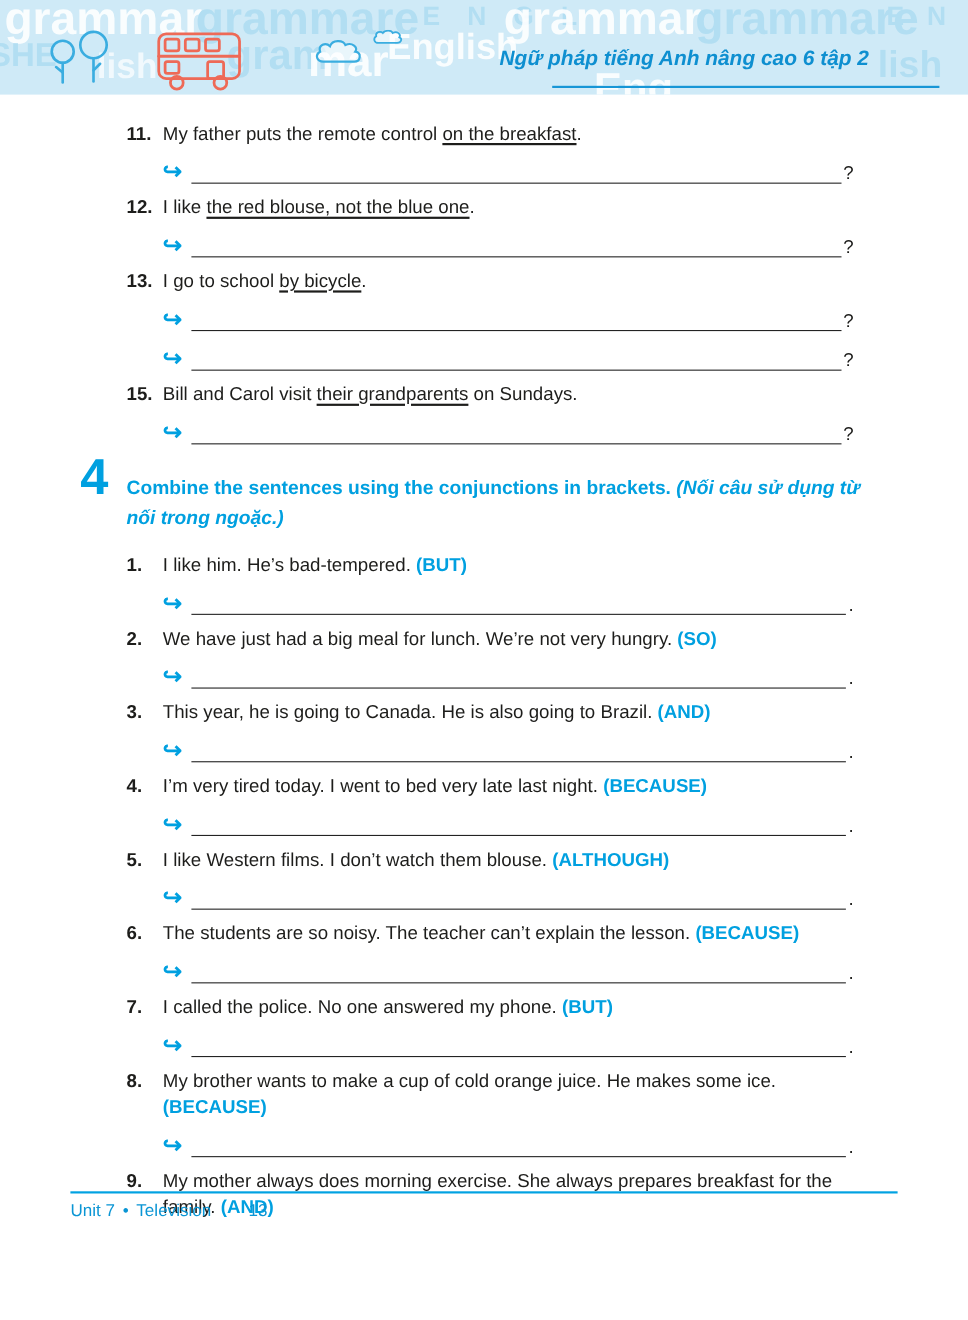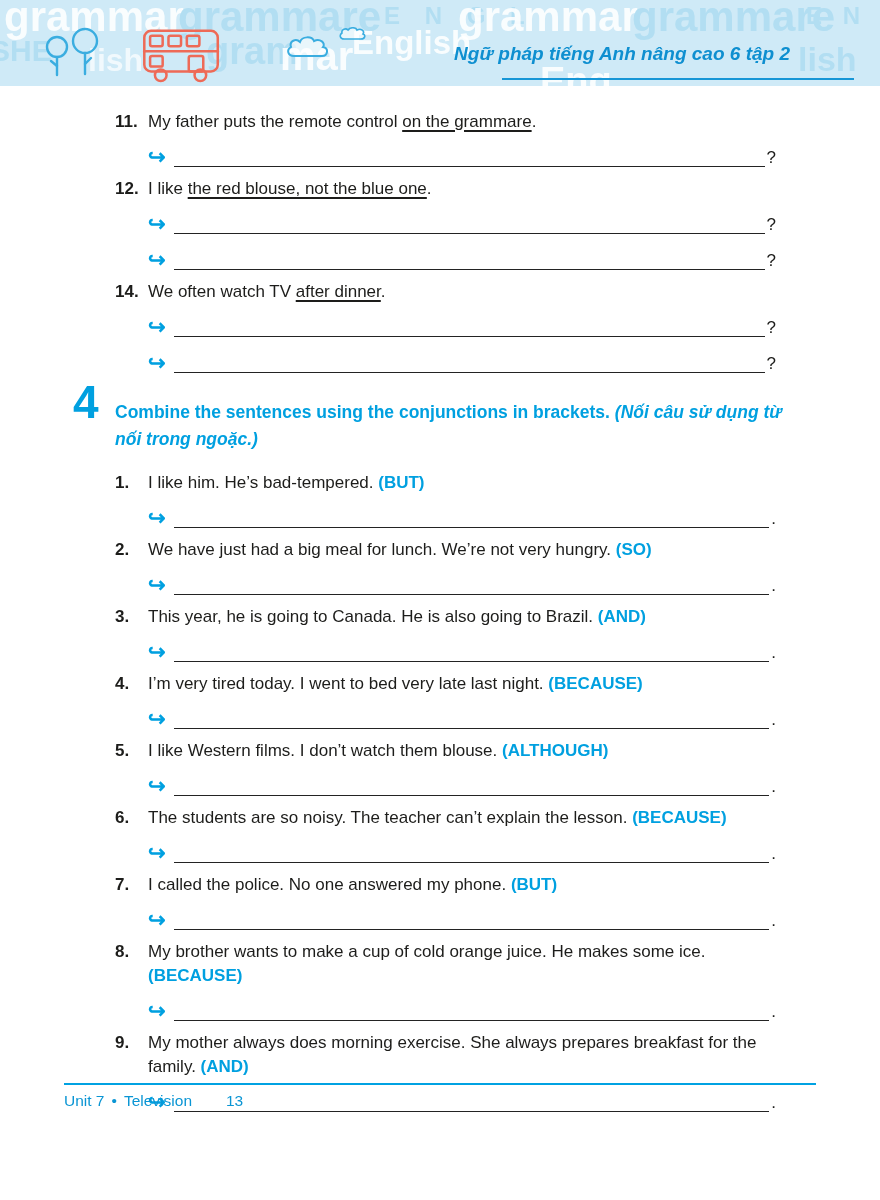--- a/index.html
+++ b/index.html
@@ -111,21 +111,21 @@
 
     <div class="title-line"></div>
     <span class="book-title">Ngữ pháp tiếng Anh nâng cao 6 tập 2</span>
   </header>
 
   <main class="content">
 
     <div class="item">
       <div class="sentence">
         <span class="num">11.</span>
-        <span class="text"><span>My father puts the remote control </span><span class="u">on the grammare</span><span>.</span></span>
+        <span class="text"><span>My father puts the remote control </span><span class="u">on the breakfast</span><span>.</span></span>
       </div>
       <div class="answer">
         <span class="arrow">↪</span>
         <span class="blank"></span>
         <span class="endch">?</span>
       </div>
     </div>
 
     <div class="item">
       <div class="sentence">
@@ -133,40 +133,44 @@
         <span class="text"><span>I like </span><span class="u">the red blouse, not the blue one</span><span>.</span></span>
       </div>
       <div class="answer">
         <span class="arrow">↪</span>
         <span class="blank"></span>
         <span class="endch">?</span>
       </div>
     </div>
 
     <div class="item">
-      <div class="answer">
-        <span class="arrow">↪</span>
-        <span class="blank"></span>
-        <span class="endch">?</span>
-      </div>
-    </div>
-
-    <div class="item">
-      <div class="sentence">
-        <span class="num">14.</span>
-        <span class="text"><span>We often watch TV </span><span class="u">after dinner</span><span>.</span></span>
-      </div>
-      <div class="answer">
-        <span class="arrow">↪</span>
-        <span class="blank"></span>
-        <span class="endch">?</span>
-      </div>
-    </div>
-
-    <div class="item">
+      <div class="sentence">
+        <span class="num">13.</span>
+        <span class="text"><span>I go to school </span><span class="u">by bicycle</span><span>.</span></span>
+      </div>
+      <div class="answer">
+        <span class="arrow">↪</span>
+        <span class="blank"></span>
+        <span class="endch">?</span>
+      </div>
+    </div>
+
+    <div class="item">
+      <div class="answer">
+        <span class="arrow">↪</span>
+        <span class="blank"></span>
+        <span class="endch">?</span>
+      </div>
+    </div>
+
+    <div class="item">
+      <div class="sentence">
+        <span class="num">15.</span>
+        <span class="text"><span>Bill and Carol visit </span><span class="u">their grandparents</span><span> on Sundays.</span></span>
+      </div>
       <div class="answer">
         <span class="arrow">↪</span>
         <span class="blank"></span>
         <span class="endch">?</span>
       </div>
     </div>
 
     <div class="section-head">
       <span class="big-num">4</span>
       <span>Combine the sentences using the conjunctions in brackets.</span>

